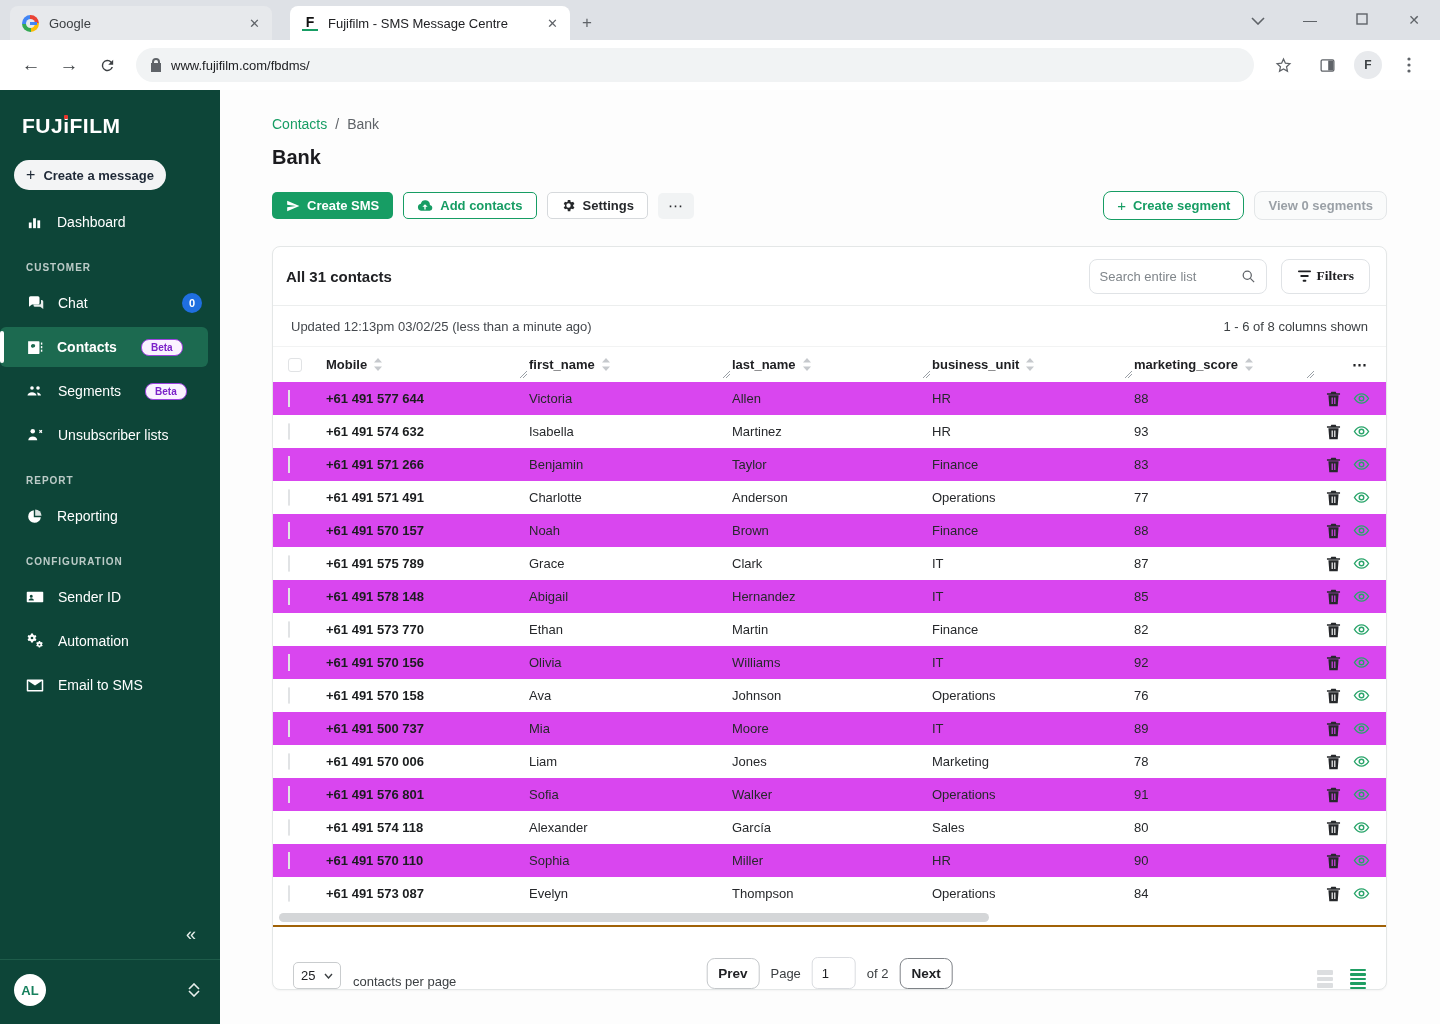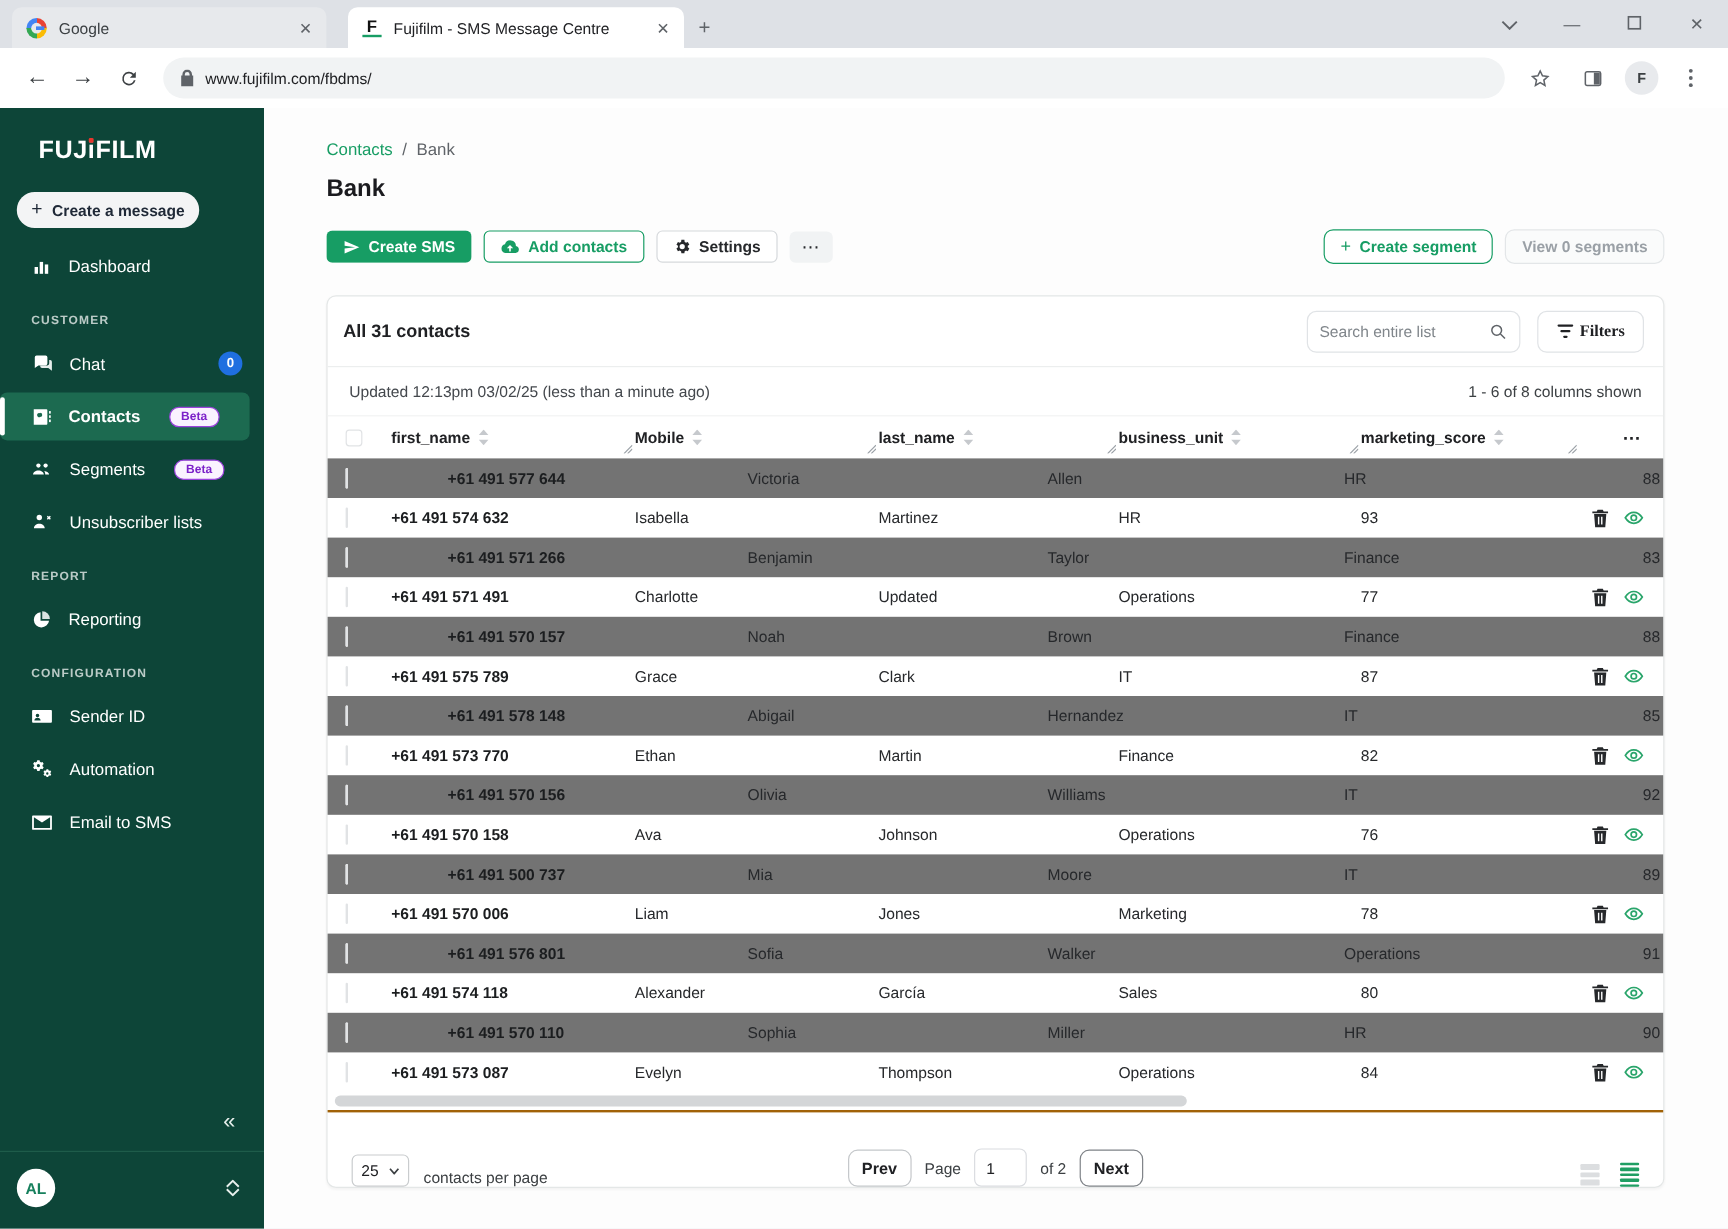--- a/index.html
+++ b/index.html
@@ -24,21 +24,21 @@
   .omnibox { flex:1; height:34px; margin:0 8px; background:#f1f3f4; border-radius:17px; display:flex; align-items:center; padding:0 14px; gap:9px; }
   .omnibox .url { font-size:13px; color:#202124; }
   .tb-right { display:flex; align-items:center; gap:10px; }
   .avatar-f { width:28px; height:28px; border-radius:50%; background:#e8eaed; color:#3c4043; font-size:12px; font-weight:bold; display:flex; align-items:center; justify-content:center; }
 
   
   .app { display:flex; height:934px; background:#f7f8f8; }
 
   
   .sidebar { width:220px; background:#0d4538; color:#fff; display:flex; flex-direction:column; position:relative; flex:0 0 auto; }
-  .logo { padding:24px 0 0 32px; font-size:21px; font-weight:800; letter-spacing:.5px; white-space:nowrap; }
+  .logo { padding:24px 0 0 22px; font-size:21px; font-weight:800; letter-spacing:.5px; white-space:nowrap; }
   .logo .logo-i { position:relative; }
   .logo .logo-i::after { content:""; position:absolute; left:50%; transform:translateX(-50%); top:1px; width:4px; height:4px; background:#e8362d; border-radius:1px; }
   .create-msg { margin:22px 0 10px 14px; width:152px; height:30px; background:#f3f4f5; color:#1f2937; border:none; border-radius:15px; font-size:13px; font-weight:bold; display:flex; align-items:center; justify-content:center; gap:8px; cursor:pointer; font-family:inherit; }
   .nav-item { height:40px; display:flex; align-items:center; gap:14px; padding-left:26px; font-size:14px; cursor:pointer; position:relative; margin:2px 0; }
   .nav-item svg { flex:0 0 auto; }
   .nav-item.active { background:#1c6a50; border-radius:6px; margin-right:12px; }
   .nav-item.active::before { content:""; position:absolute; left:0; top:4px; bottom:4px; width:4px; background:#fff; border-radius:2px; }
   .nav-item.active { font-weight:bold; }
   .section-label { padding:18px 0 8px 26px; font-size:10px; font-weight:bold; letter-spacing:1px; color:rgba(255,255,255,.72); }
   .badge-count { margin-left:auto; margin-right:18px; width:20px; height:20px; border-radius:50%; background:#1f6fe0; color:#fff; font-size:11px; font-weight:bold; display:flex; align-items:center; justify-content:center; }
@@ -77,21 +77,21 @@
   .info-right { margin-left:auto; color:#3c4043; }
 
   
   .tgrid { display:grid; grid-template-columns:53px 203px 203px 200px 202px 182px 1fr; align-items:center; }
   .thead { height:36px; font-size:13px; font-weight:bold; color:#202124; }
   .th { position:relative; height:100%; display:flex; align-items:center; gap:6px; }
   .resize-h { position:absolute; right:2px; bottom:1px; color:#9aa0a6; cursor:col-resize; }
   .th-more { justify-content:flex-end; padding-right:18px; font-size:15px; letter-spacing:1px; color:#202124; cursor:pointer; }
   .cb { width:14px; height:14px; border:1.5px solid #e1e3e5; border-radius:3px; background:#fff; margin-left:15px; cursor:pointer; }
   .trow { height:33px; font-size:13px; color:#26282b; }
-  .trow.alt { background:#737373;gap:47px; }
+  .trow.alt { background:#d946ef; }
   .cell-mobile { font-weight:bold; color:#1b1d1f; }
   .cell-actions { display:flex; justify-content:flex-end; align-items:center; gap:11px; padding-right:16px; }
   .icon-btn { width:17px; height:17px; cursor:pointer; display:flex; align-items:center; justify-content:center; }
 
   .hscroll { height:15px; padding:3px 6px; }
   .hscroll-thumb { height:9px; width:64.5%; background:#d4d6d8; border-radius:5px; cursor:pointer; }
 
   
   .card-foot { height:64px; border-top:2px solid #a16207; display:flex; align-items:flex-end; padding:0 20px; font-size:13px; color:#3c4043; position:relative; }
   .pp-select { width:48px; height:27px; border:1px solid #c9ccce; border-radius:5px; display:flex; align-items:center; justify-content:space-between; padding:0 7px; cursor:pointer; font-size:13px; color:#202124; }
@@ -350,32 +350,32 @@
       <div class="info-row">
         <span>Updated 12:13pm 03/02/25 (less than a minute ago)</span>
         <span class="info-right">1 - 6 of 8 columns shown</span>
       </div>
 
       <div class="tgrid thead" style="border-top:1px solid #f2f3f3;">
         <div class="th">
             <span class="cb"></span>
           </div>
         <div class="th">
-          <span>first_name</span>
+          <span>Mobile</span>
           <svg width="10" height="13" viewBox="0 0 10 13" fill="#c6c9cd">
               <path d="M5 0l4 4.5H1z"></path>
               <path d="M5 13L1 8.5h8z"></path>
             </svg>
           <span class="resize-h"><svg width="9" height="9" viewBox="0 0 9 9" stroke="#9aa0a6" stroke-width="1">
                 <line x1="2" y1="9" x2="9" y2="2"></line>
                 <line x1="5" y1="9" x2="9" y2="5"></line>
               </svg></span>
         </div>
         <div class="th">
-          <span>Mobile</span>
+          <span>first_name</span>
           <svg width="10" height="13" viewBox="0 0 10 13" fill="#c6c9cd">
               <path d="M5 0l4 4.5H1z"></path>
               <path d="M5 13L1 8.5h8z"></path>
             </svg>
           <span class="resize-h"><svg width="9" height="9" viewBox="0 0 9 9" stroke="#9aa0a6" stroke-width="1">
                 <line x1="2" y1="9" x2="9" y2="2"></line>
                 <line x1="5" y1="9" x2="9" y2="5"></line>
               </svg></span>
         </div>
         <div class="th">
@@ -480,21 +480,21 @@
                   <circle cx="12" cy="8" r="3.2"></circle>
                 </svg>
       </span>
     </div>
   </div>
 
   <div class="tgrid trow">
     <div><span class="cb"></span></div>
     <div class="cell-mobile">+61 491 571 491</div>
     <div>Charlotte</div>
-    <div>Updated</div>
+    <div>Anderson</div>
     <div>Operations</div>
     <div>77</div>
     <div class="cell-actions">
       <span class="icon-btn">
         <svg width="15" height="16" viewBox="0 0 20 22" fill="#26282b">
                   <path d="M7 1h6l1 2h5v2H1V3h5l1-2zM3 6h14l-1.2 15H4.2L3 6zm4.4 3v9h1.6V9H7.4zm3.6 0v9h1.6V9H11z"></path>
                 </svg>
       </span>
       <span class="icon-btn">
         <svg width="17" height="13" viewBox="0 0 24 16" fill="none" stroke="#2aa56b" stroke-width="2">

